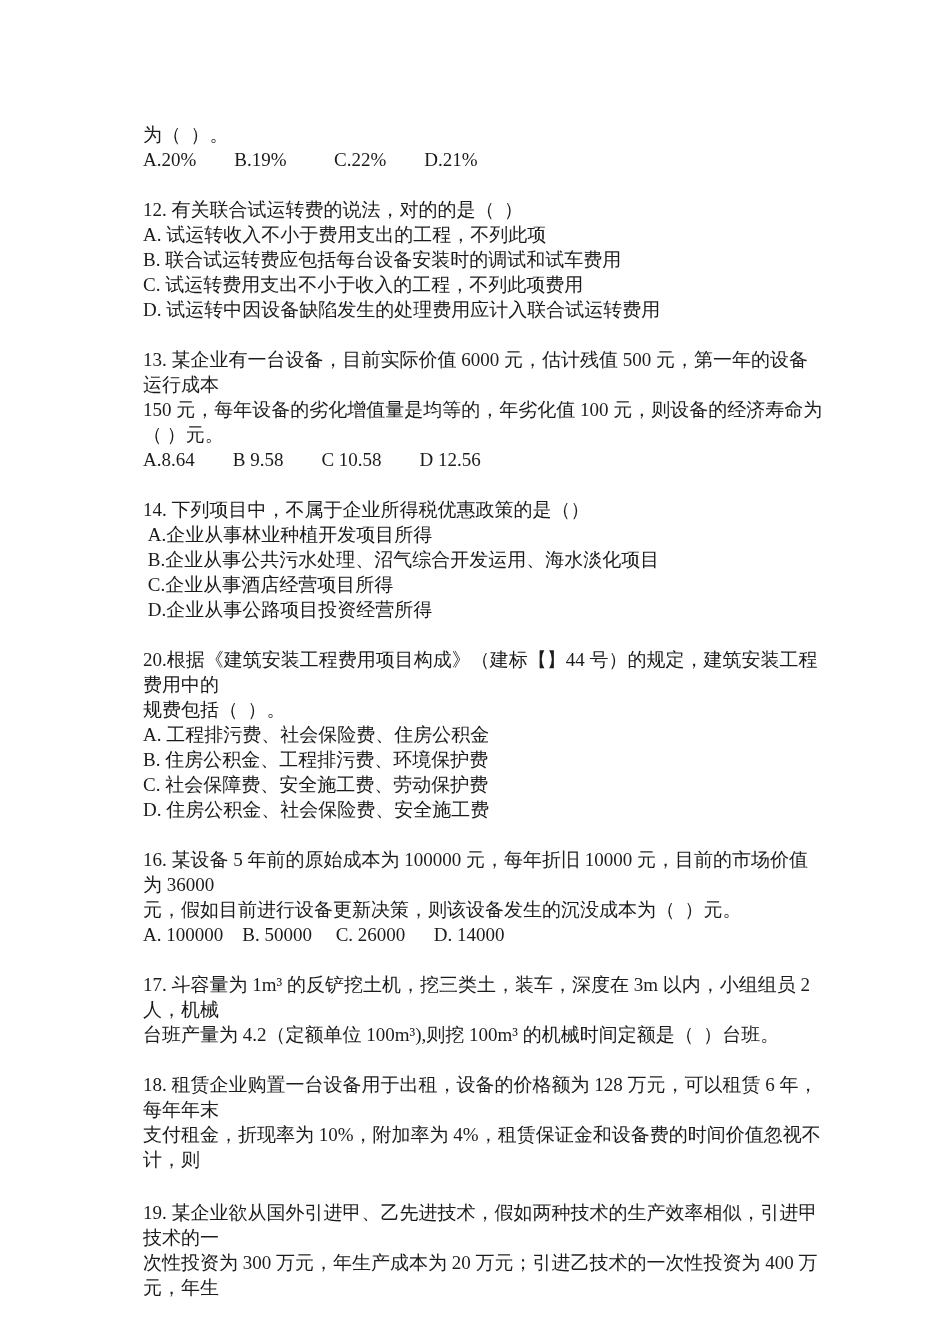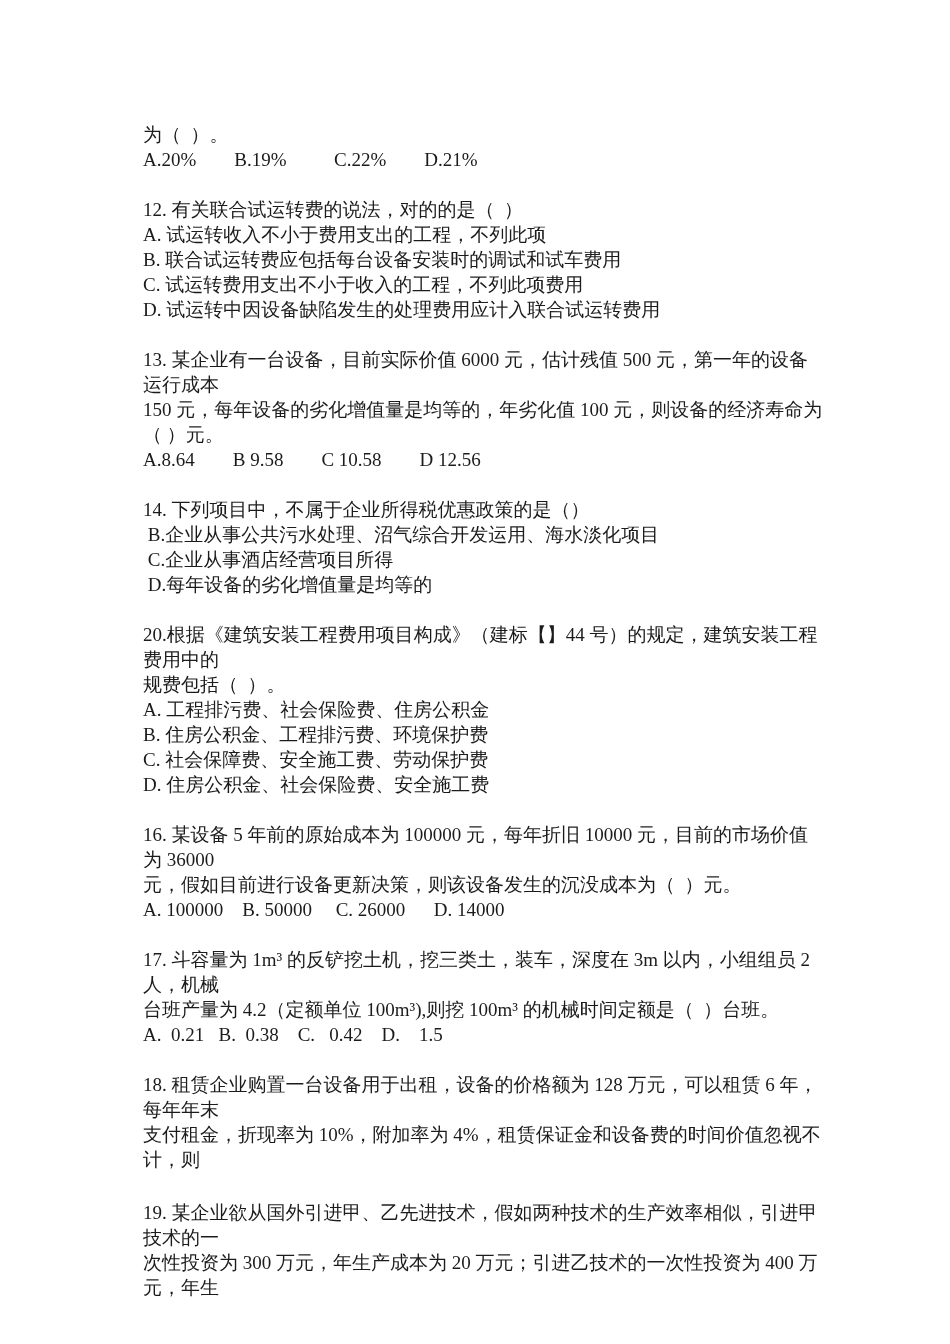--- a/index.html
+++ b/index.html
@@ -52,41 +52,41 @@
         <div class="line">C. 试运转费用支出不小于收入的工程，不列此项费用</div>
         <div class="line">D. 试运转中因设备缺陷发生的处理费用应计入联合试运转费用</div>
       </div>
       <div class="block">
         <div class="line">13. 某企业有一台设备，目前实际价值 6000 元，估计残值 500 元，第一年的设备运行成本</div>
         <div class="line">150 元，每年设备的劣化增值量是均等的，年劣化值 100 元，则设备的经济寿命为（ ）元。</div>
         <div class="line">A.8.64        B 9.58        C 10.58        D 12.56</div>
       </div>
       <div class="block">
         <div class="line">14. 下列项目中，不属于企业所得税优惠政策的是（）</div>
+        <div class="line"> A.企业从事林业种植开发项目所得</div>
         <div class="line"> B.企业从事公共污水处理、沼气综合开发运用、海水淡化项目</div>
         <div class="line"> C.企业从事酒店经营项目所得</div>
-        <div class="line"> D.每年设备的劣化增值量是均等的</div>
+        <div class="line"> D.企业从事公路项目投资经营所得</div>
       </div>
       <div class="block">
         <div class="line">20.根据《建筑安装工程费用项目构成》（建标【】44 号）的规定，建筑安装工程费用中的</div>
         <div class="line">规费包括（  ）。</div>
         <div class="line">A. 工程排污费、社会保险费、住房公积金</div>
         <div class="line">B. 住房公积金、工程排污费、环境保护费</div>
         <div class="line">C. 社会保障费、安全施工费、劳动保护费</div>
         <div class="line">D. 住房公积金、社会保险费、安全施工费</div>
       </div>
       <div class="block">
         <div class="line">16. 某设备 5 年前的原始成本为 100000 元，每年折旧 10000 元，目前的市场价值为 36000</div>
         <div class="line">元，假如目前进行设备更新决策，则该设备发生的沉没成本为（  ）元。</div>
         <div class="line">A. 100000    B. 50000     C. 26000      D. 14000</div>
       </div>
       <div class="block">
         <div class="line">17. 斗容量为 1m³ 的反铲挖土机，挖三类土，装车，深度在 3m 以内，小组组员 2 人，机械</div>
         <div class="line">台班产量为 4.2（定额单位 100m³),则挖 100m³ 的机械时间定额是（  ）台班。</div>
-        <div class="line">A.  0.21   B.  0.38    C.   0.42    D.    1.5</div>
       </div>
       <div class="block">
         <div class="line">18. 租赁企业购置一台设备用于出租，设备的价格额为 128 万元，可以租赁 6 年，每年年末</div>
         <div class="line">支付租金，折现率为 10%，附加率为 4%，租赁保证金和设备费的时间价值忽视不计，则</div>
       </div>
       <div class="block large-gap">
         <div class="line">19. 某企业欲从国外引进甲、乙先进技术，假如两种技术的生产效率相似，引进甲技术的一</div>
         <div class="line">次性投资为 300 万元，年生产成本为 20 万元；引进乙技术的一次性投资为 400 万元，年生</div>
       </div>
     </div>

